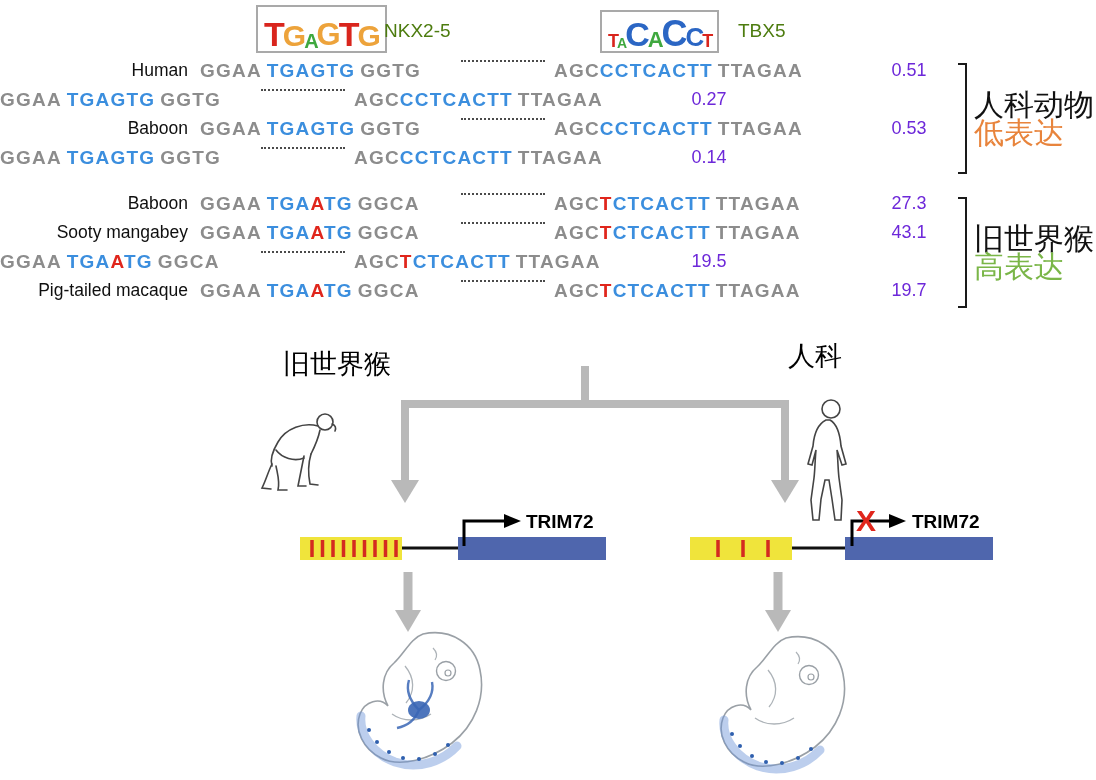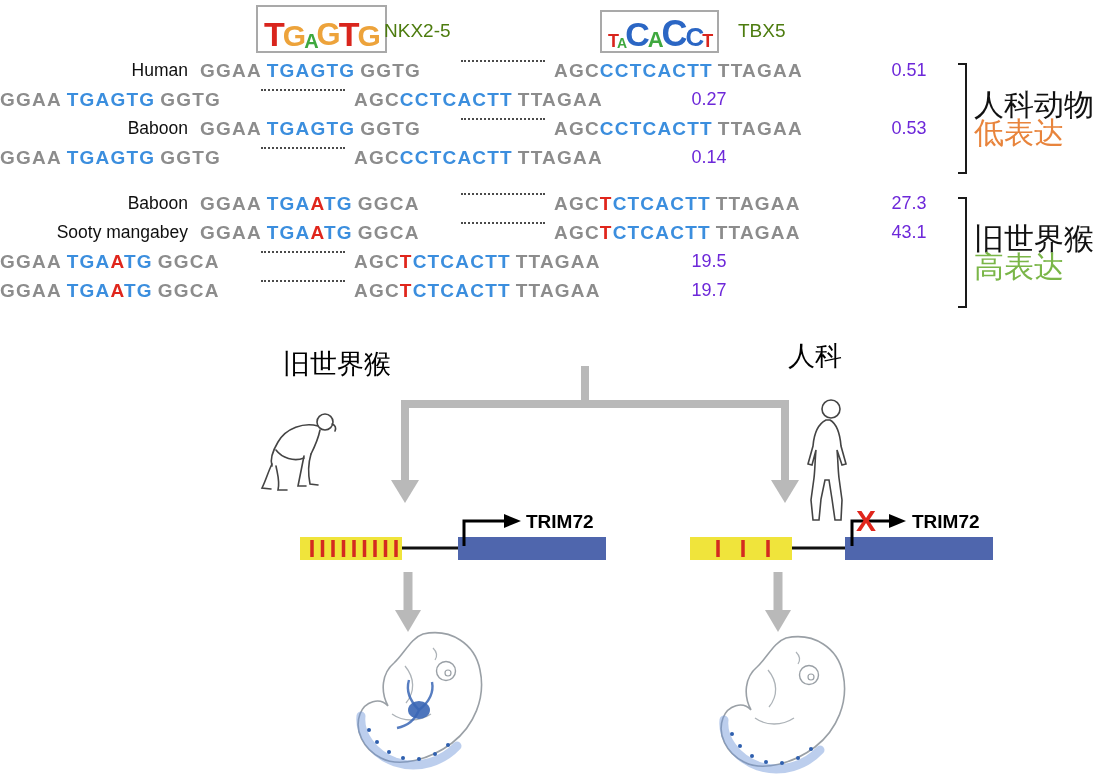--- a/index.html
+++ b/index.html
@@ -100,20 +100,21 @@
           <div class="seq seq2"><span style="color: rgb(140, 140, 140);">AGC</span><span style="color: rgb(224, 38, 28);">T</span><span style="color: rgb(59, 142, 222); margin-right: 5px;">CTCACTT</span><span style="color: rgb(140, 140, 140);">TTAGAA</span></div>
           <div class="value">43.1</div>
         </div>
         <div class="seq-row">
           <div class="seq seq1"><span style="color: rgb(140, 140, 140); margin-right: 5px;">GGAA</span><span style="color: rgb(59, 142, 222);">TGA</span><span style="color: rgb(224, 38, 28);">A</span><span style="color: rgb(59, 142, 222); margin-right: 5px;">TG</span><span style="color: rgb(140, 140, 140);">GGCA</span></div>
           <div class="dots"></div>
           <div class="seq seq2"><span style="color: rgb(140, 140, 140);">AGC</span><span style="color: rgb(224, 38, 28);">T</span><span style="color: rgb(59, 142, 222); margin-right: 5px;">CTCACTT</span><span style="color: rgb(140, 140, 140);">TTAGAA</span></div>
           <div class="value">19.5</div>
         </div>
         <div class="seq-row">
+          <div class="species">Pig-tailed macaque</div>
           <div class="seq seq1"><span style="color: rgb(140, 140, 140); margin-right: 5px;">GGAA</span><span style="color: rgb(59, 142, 222);">TGA</span><span style="color: rgb(224, 38, 28);">A</span><span style="color: rgb(59, 142, 222); margin-right: 5px;">TG</span><span style="color: rgb(140, 140, 140);">GGCA</span></div>
           <div class="dots"></div>
           <div class="seq seq2"><span style="color: rgb(140, 140, 140);">AGC</span><span style="color: rgb(224, 38, 28);">T</span><span style="color: rgb(59, 142, 222); margin-right: 5px;">CTCACTT</span><span style="color: rgb(140, 140, 140);">TTAGAA</span></div>
           <div class="value">19.7</div>
         </div>
       </div>
   </div>
 
   <div class="bracket" style="left:958px;top:63px;height:111px"></div>
   <div class="grp-label" style="left:974px;top:88px">人科动物</div>

